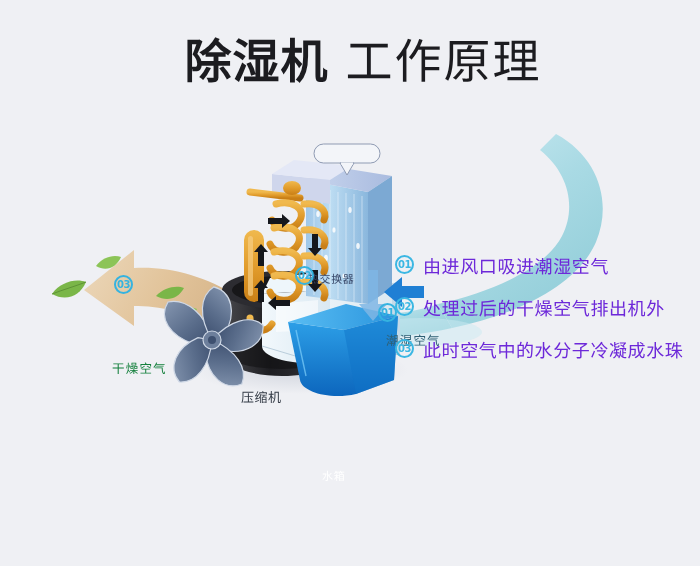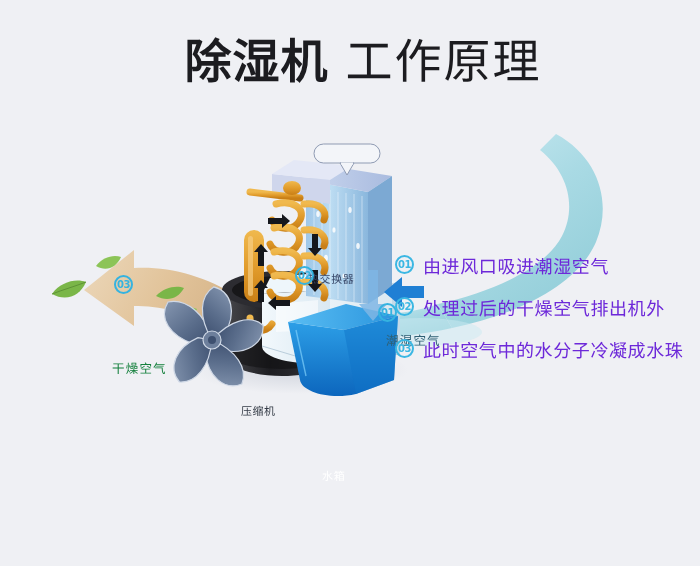--- a/index.html
+++ b/index.html
@@ -81,22 +81,22 @@
   }
   .lbl-hx {
     left: 308px;
     top: 152px;
     font-size: 11px;
     color: #3a4a6b;
     letter-spacing: 0.6px;
   }
   .lbl-comp {
     left: 241px;
-    top: 284px;
-    font-size: 11px;
+    top: 269px;
+    font-size: 13px;
     color: #333a45;
     letter-spacing: 0.5px;
   }
   .lbl-tank {
     left: 322px;
     top: 349px;
     font-size: 11px;
     color: #ffffff;
     letter-spacing: 0.8px;
   }

